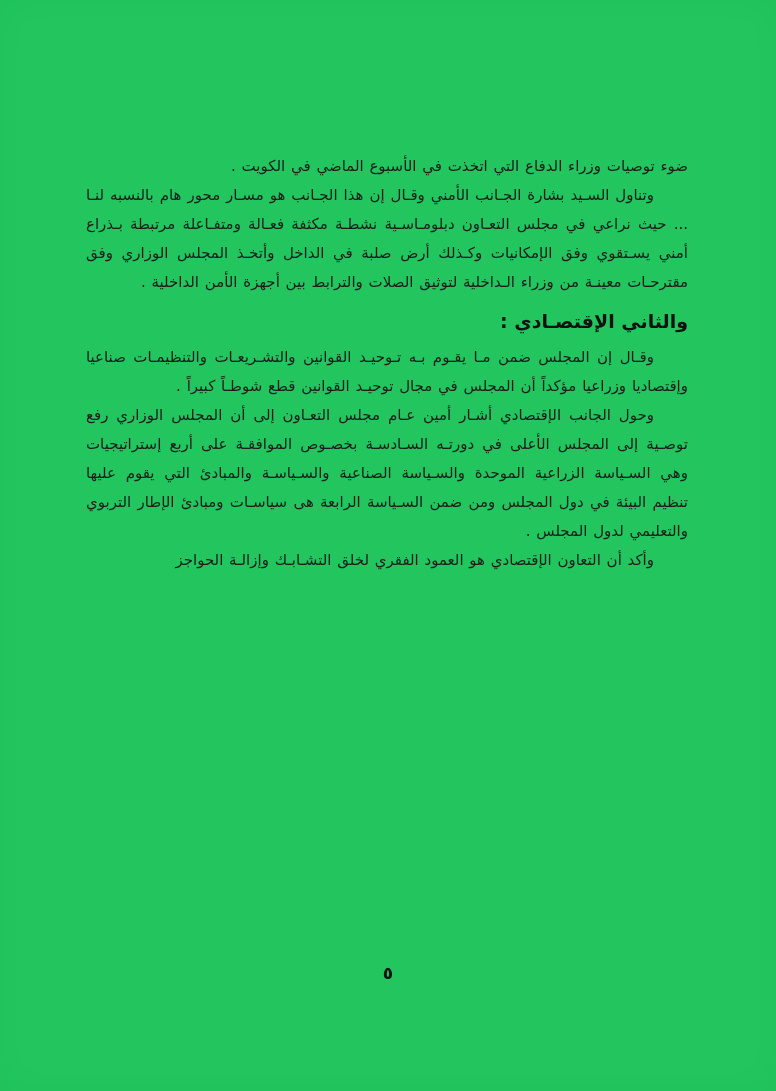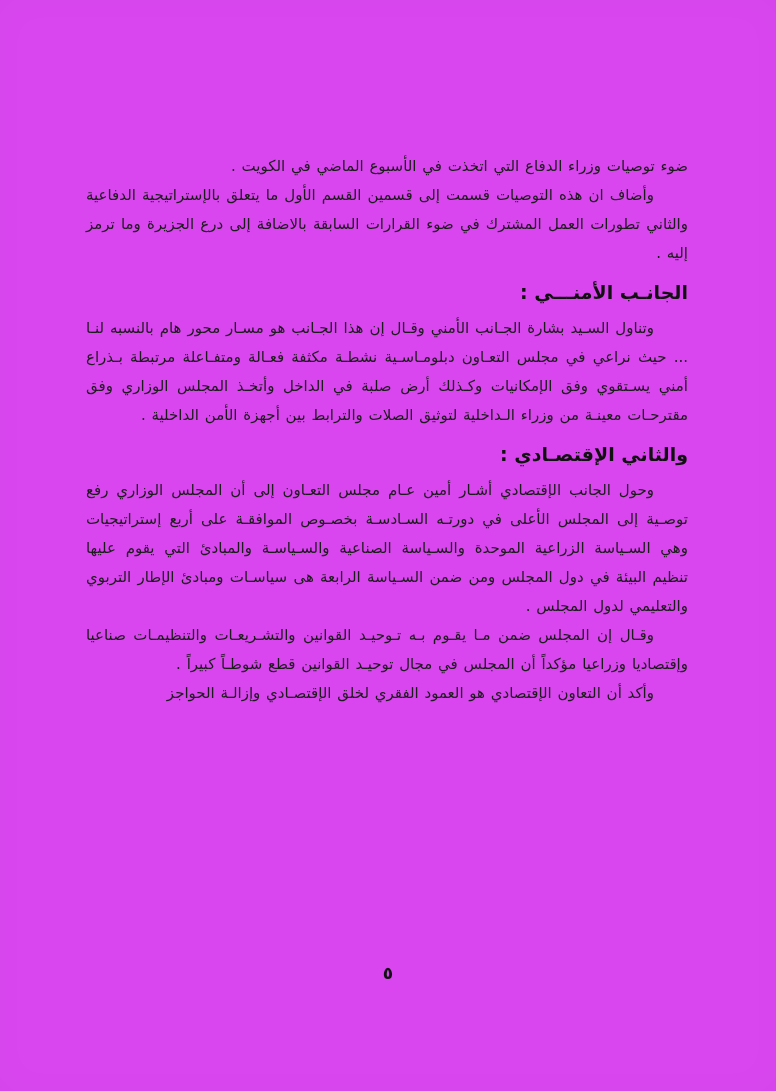--- a/index.html
+++ b/index.html
@@ -4,21 +4,21 @@
 <style>
   html, body {
     margin: 0;
     padding: 0;
     background: #ffffff;
   }
   .page {
     position: relative;
     width: 776px;
     height: 1091px;
-    background: #d946ef;
+    background: #22c55e;
     overflow: hidden;
     direction: rtl;
     font-family: "DejaVu Sans", sans-serif;
     color: #1c1c1c;
   }
   .content {
     position: absolute;
     top: 152px;
     right: 88px;
     left: 86px;
@@ -63,31 +63,29 @@
 </head>
 <body>
 
 <div class="page">
   <div class="scan-edge"></div>
 
   <main class="content">
 
     <p class="para">ضوء توصيات وزراء الدفاع التي اتخذت في الأسبوع الماضي في الكويت .</p>
 
-    <p class="para indent">وأضاف ان هذه التوصيات قسمت إلى قسمين القسم الأول ما يتعلق بالإستراتيجية الدفاعية والثاني تطورات العمل المشترك في ضوء القرارات السابقة بالاضافة إلى درع الجزيرة وما ترمز إليه .</p>
 
-    <h2 class="heading">الجانـب الأمنـــي :</h2>
 
     <p class="para indent">وتناول السـيد بشارة الجـانب الأمني وقـال إن هذا الجـانب هو مسـار محور هام بالنسبه لنـا ... حيث نراعي في مجلس التعـاون دبلومـاسـية نشطـة مكثفة فعـالة ومتفـاعلة مرتبطة بـذراع أمني يسـتقوي وفق الإمكانيات وكـذلك أرض صلبة في الداخل وأتخـذ المجلس الوزاري وفق مقترحـات معينـة من وزراء الـداخلية لتوثيق الصلات والترابط بين أجهزة الأمن الداخلية .</p>
 
     <h2 class="heading">والثاني الإقتصـادي :</h2>
 
+    <p class="para indent">وقـال إن المجلس ضمن مـا يقـوم بـه تـوحيـد القوانين والتشـريعـات والتنظيمـات صناعيا وإقتصاديا وزراعيا مؤكداً أن المجلس في مجال توحيـد القوانين قطع شوطـاً كبيراً .</p>
+
     <p class="para indent">وحول الجانب الإقتصادي أشـار أمين عـام مجلس التعـاون إلى أن المجلس الوزاري رفع توصـية إلى المجلس الأعلى في دورتـه السـادسـة بخصـوص الموافقـة على أربع إستراتيجيات وهي السـياسة الزراعية الموحدة والسـياسة الصناعية والسـياسـة والمبادئ التي يقوم عليها تنظيم البيئة في دول المجلس ومن ضمن السـياسة الرابعة هى سياسـات ومبادئ الإطار التربوي والتعليمي لدول المجلس .</p>
 
-    <p class="para indent">وقـال إن المجلس ضمن مـا يقـوم بـه تـوحيـد القوانين والتشـريعـات والتنظيمـات صناعيا وإقتصاديا وزراعيا مؤكداً أن المجلس في مجال توحيـد القوانين قطع شوطـاً كبيراً .</p>
 
-
-    <p class="para indent">وأكد أن التعاون الإقتصادي هو العمود الفقري لخلق الإقتصـادي وإزالـة الحواجز</p>
+    <p class="para indent">وأكد أن التعاون الإقتصادي هو العمود الفقري لخلق التشـابـك وإزالـة الحواجز</p>
 
   </main>
 
   <div class="page-num">٥</div>
 </div>
 
 </body></html>

